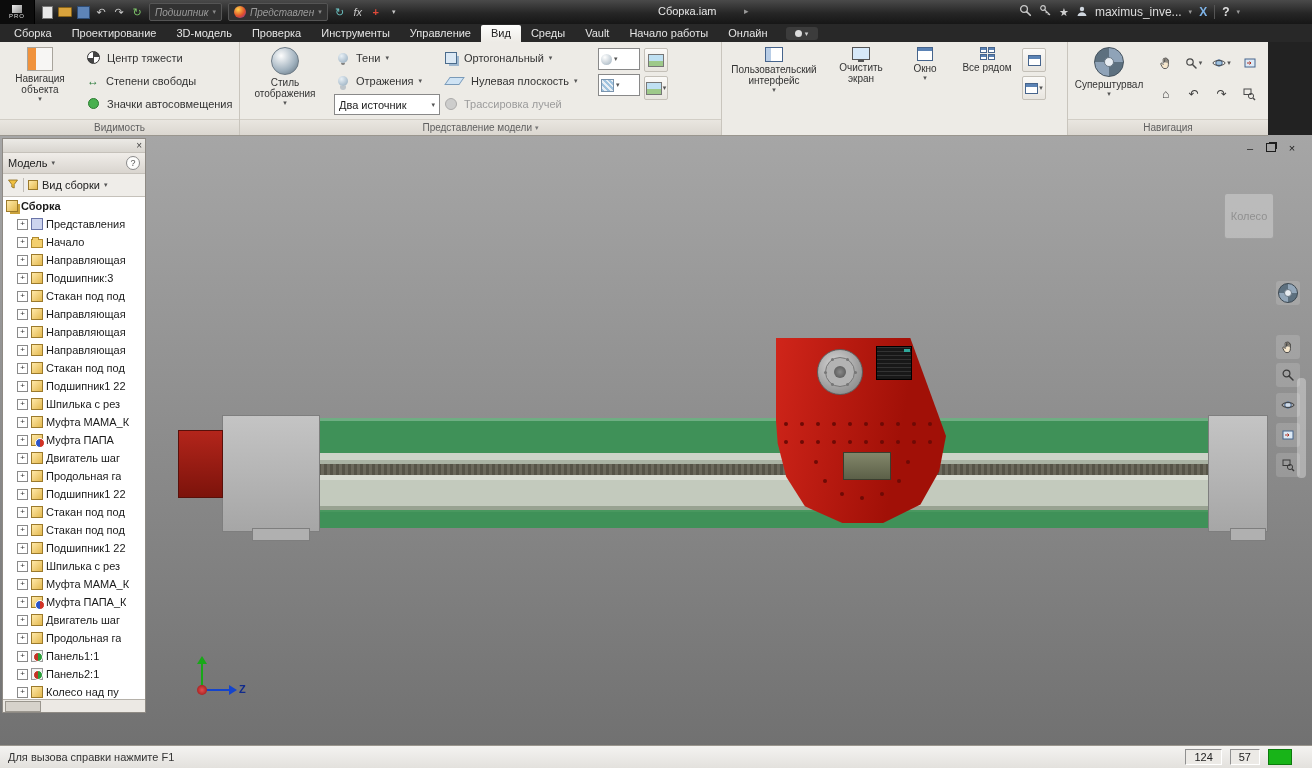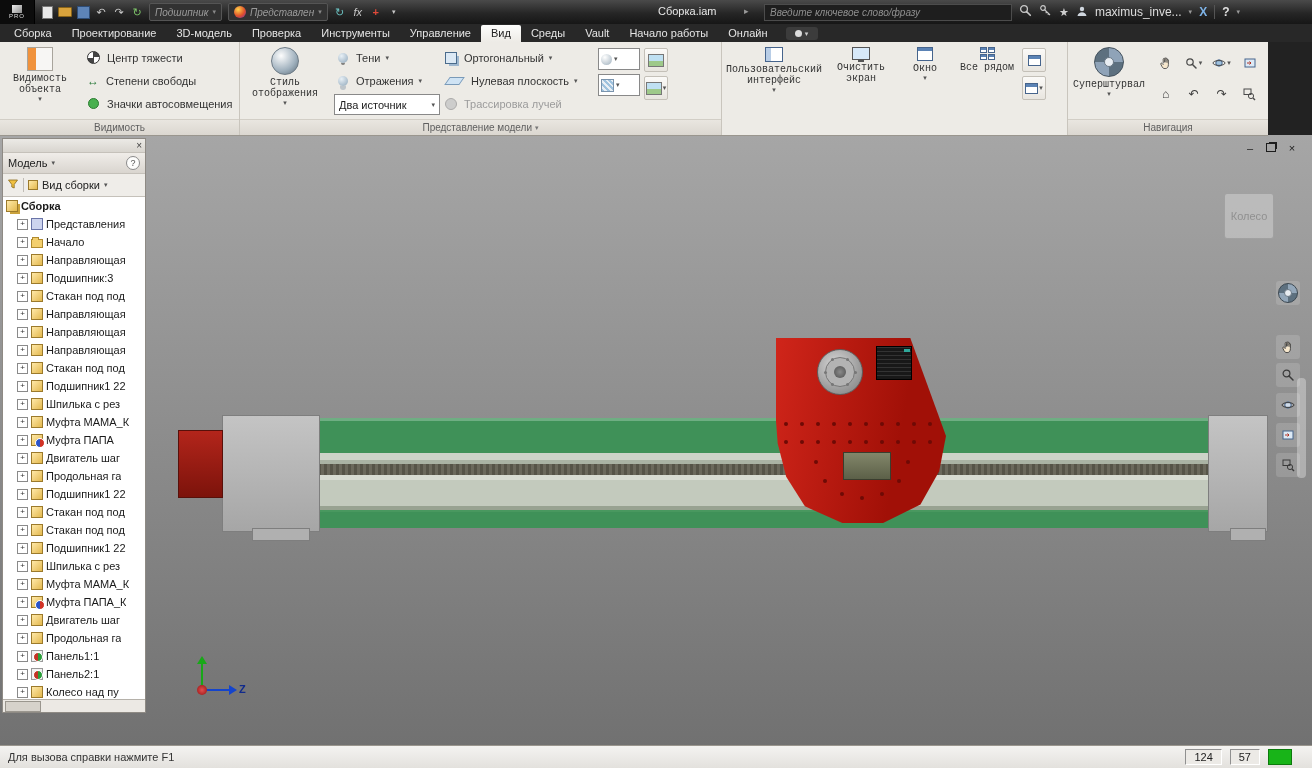--- a/index.html
+++ b/index.html
@@ -51,21 +51,21 @@
   
   .ribbon{position:absolute;top:42px;left:0;width:1268px;height:93px;background:#edebe6;
     border-bottom:1px solid #9a968e;display:flex;z-index:54;}
   .ribbon-dark-fill{position:absolute;top:42px;left:1268px;width:44px;height:93px;background:#222;z-index:54;}
   .rgroup{display:flex;flex-direction:column;border-right:1px solid #c9c5bd;box-sizing:border-box;}
   .gcontent{flex:1;display:flex;align-items:flex-start;padding-top:2px;}
   .glabel{height:15px;background:linear-gradient(#e9e6e0,#dbd7d0);border-top:1px solid #d2cec6;
     font-size:10px;color:#5f5f5f;display:flex;align-items:center;justify-content:center;gap:3px;}
   .glabel .car{font-size:7px;color:#777;}
   .bigbtn{display:flex;flex-direction:column;align-items:center;padding:3px 2px 0;cursor:default;}
-  .bigbtn .lbl{font-size:10px;line-height:11px;text-align:center;color:#333;margin-top:2px;font-family:Liberation Mono, monospace;}
+  .bigbtn .lbl{font-size:10px;line-height:11px;text-align:center;color:#333;margin-top:2px;}
   .bigbtn .car{font-size:7px;color:#555;line-height:7px;}
   .chkcol{display:flex;flex-direction:column;padding-top:2px;}
   .chkrow{display:flex;align-items:center;gap:5px;height:23px;font-size:11px;color:#333;padding:0 5px;white-space:nowrap;}
   .chkrow.dis{color:#9b9b9b;}
   .rcar{font-size:7px;color:#555;}
   .rcombo{display:flex;align-items:center;width:96px;height:19px;background:#fff;border:1px solid #898989;
     font-size:11px;color:#222;padding:0 4px;gap:2px;margin:2px 4px;}
   .rcombo .cv{flex:1;white-space:nowrap;overflow:hidden;}
   .minicombo{display:flex;align-items:center;gap:2px;width:36px;height:20px;background:#fff;
     border:1px solid #898989;margin:2px;padding:0 2px;}
@@ -243,21 +243,20 @@
       <span>Представлен</span>
       <span class="car">▾</span>
     </div>
     <div class="tbi" style="color:#6cc4c4;">↻</div>
     <div class="tbi" style="font-style:italic;">fx</div>
     <div class="tbi" style="color:#e04a3a;font-weight:bold;">+</div>
     <div class="tbi" style="font-size:7px;">▾</div>
   </div>
   <span class="tb-title">Сборка.iam</span>
   <span class="tb-arrow">▸</span>
-  <input class="tb-search" placeholder="Введите ключевое слово/фразу" style="">
   <div class="tb-right">
     <span><svg width="13" height="13" viewBox="0 0 13 13">
           <circle cx="5" cy="5" r="3.4" fill="none" stroke="#c9c9c9" stroke-width="1.3"></circle>
           <line x1="7.6" y1="7.6" x2="11.3" y2="11.3" stroke="#c9c9c9" stroke-width="1.6" stroke-linecap="round"></line>
         </svg></span>
     <span><svg width="13" height="13" viewBox="0 0 13 13">
           <circle cx="4" cy="4" r="2.3" fill="none" stroke="#c9c9c9" stroke-width="1.2"></circle>
           <path d="M5.8 5.8L11 11m-1.8-.2v-2m-2 .4v-1.6" stroke="#c9c9c9" stroke-width="1.2" fill="none"></path>
         </svg></span>
     <span class="star">★</span>
@@ -293,21 +292,21 @@
     <span class="car">▾</span>
   </div>
 </div>
 
 <div class="ribbon">
 
   <div class="rgroup" style="width:240px">
     <div class="gcontent">
       <div class="bigbtn" style="width:76px">
         <span class="ic-viscube"></span>
-        <span class="lbl">Видимость объекта</span>
+        <span class="lbl">Навигация объекта</span>
         <span class="car">▾</span>
       </div>
       <div class="chkcol">
         <div class="chkrow">
           <span class="ic-cog"></span>
           <span>Центр тяжести</span>
         </div>
         <div class="chkrow">
           <span class="ic-dof">↔</span>
           <span>Степени свободы</span>

